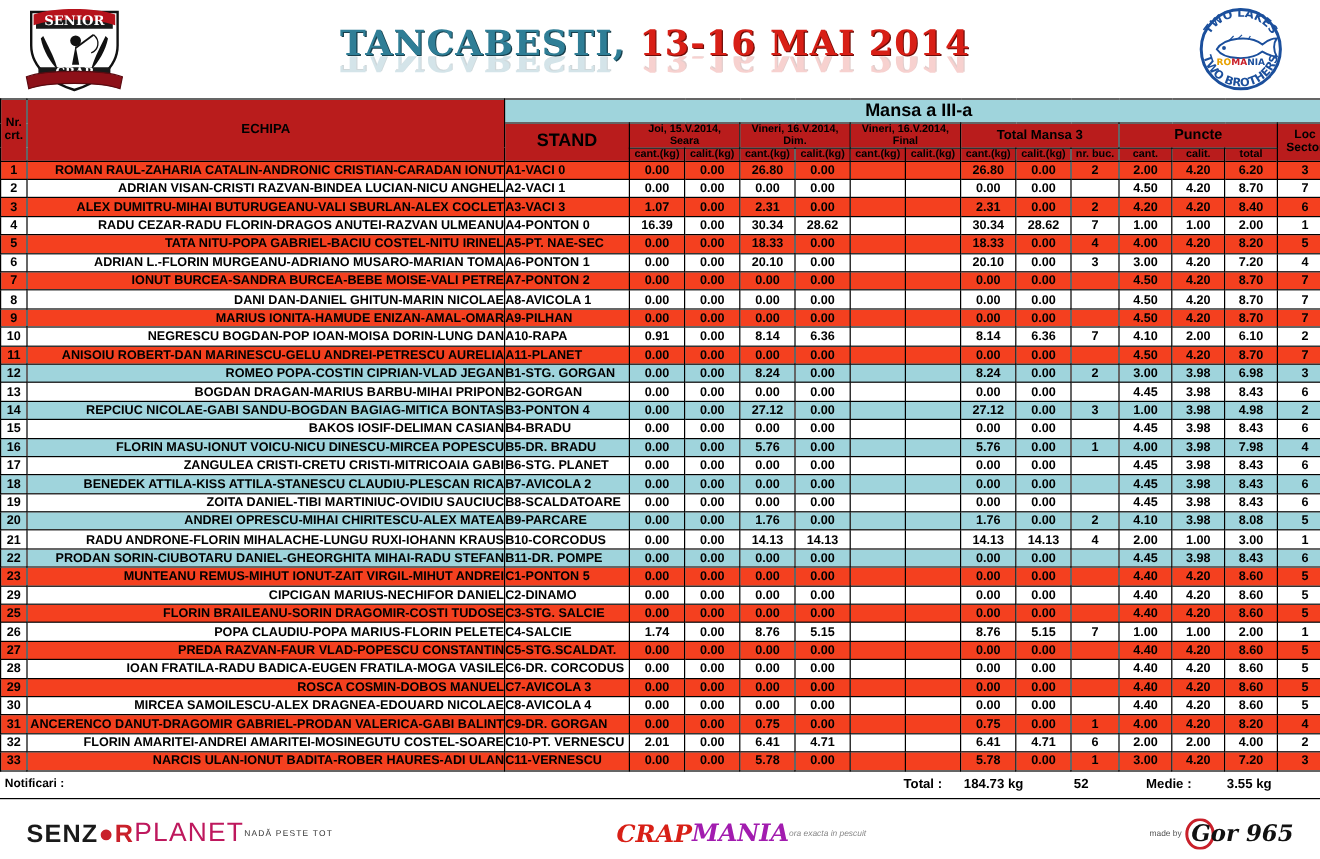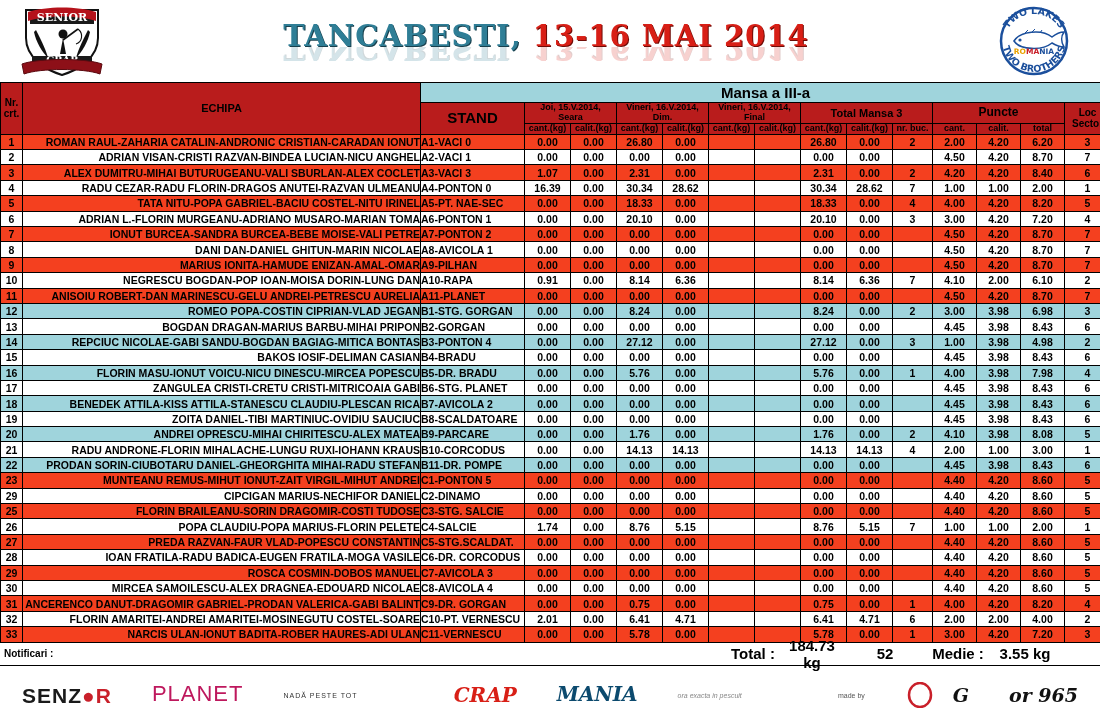--- a/index.html
+++ b/index.html
@@ -47,40 +47,40 @@
   td.loc{text-align:center;width:46px;}
 
   tr.r-red td{background:#f4401f;color:#000;}
   tr.r-white td{background:#ffffff;color:#000;}
   tr.r-cyan td{background:#9fd4dc;color:#000;}
   tr.r-cyanlight td{background:#ffffff;color:#000;}
 
   
   .notif{position:relative;height:22px;border-bottom:1px solid #000;display:flex;align-items:center;font-size:10px;font-weight:bold;}
   .notif .lbl{padding-left:4px;}
-  .notif .totals{position:absolute;right:16px;top:0;height:22px;display:flex;align-items:center;gap:0;font-size:15px;font-weight:bold;}
+  .notif .totals{position:absolute;right:0;top:0;height:22px;display:flex;align-items:center;gap:0;font-size:11px;font-weight:bold;}
   .totals .seg{display:inline-block;text-align:center;}
   .seg-total-lbl{width:56px;text-align:right;}
   .seg-total-val{width:62px;text-align:center;}
   .seg-buc{width:84px;text-align:center;}
   .seg-medie-lbl{width:62px;text-align:right;}
   .seg-medie-val{width:72px;text-align:center;padding-right:23px;}
 
   .sponsors{height:60px;border-bottom:1px solid #000;display:flex;align-items:center;justify-content:space-between;padding:0 22px;box-sizing:border-box;}
-  .sp{display:flex;align-items:center;justify-content:center;gap:40px;}
+  .sp{display:flex;align-items:center;justify-content:center;}
 
   
   .senzor{font-family:"Liberation Sans",sans-serif;line-height:1;text-align:center;}
   .senzor .s1{font-size:21px;font-weight:bold;letter-spacing:1px;color:#1a1a1a;}
   .senzor .s1 .r{color:#c9202a;}
   .senzor .s2{font-size:22px;letter-spacing:1px;color:#be185d;margin-top:-2px;}
   .senzor .s3{font-size:7px;letter-spacing:1px;color:#333;margin-top:1px;}
   .crapmania-logo{line-height:1;text-align:center;}
   .crapmania-logo .c1{font-family:"DejaVu Serif",serif;font-size:20px;font-weight:bold;font-style:italic;color:#d81f16;letter-spacing:0px;}
-  .crapmania-logo .c2{font-family:"DejaVu Serif",serif;font-size:20px;font-weight:bold;font-style:italic;color:#0c4a6e;margin-top:-3px;}
+  .crapmania-logo .c2{font-family:"DejaVu Serif",serif;font-size:20px;font-weight:bold;font-style:italic;color:#a21caf;margin-top:-3px;}
   .crapmania-logo .c3{font-size:7px;font-style:italic;color:#888;margin-top:1px;}
   .gor{display:flex;align-items:center;line-height:1;}
   .gor .made{font-size:7px;color:#555;margin-right:2px;}
   .gor .gtxt{font-family:"DejaVu Serif",serif;font-weight:bold;font-size:19px;font-style:italic;color:#111;}
 </style>
 </head>
 <body>
 
 <div class="page">
 

